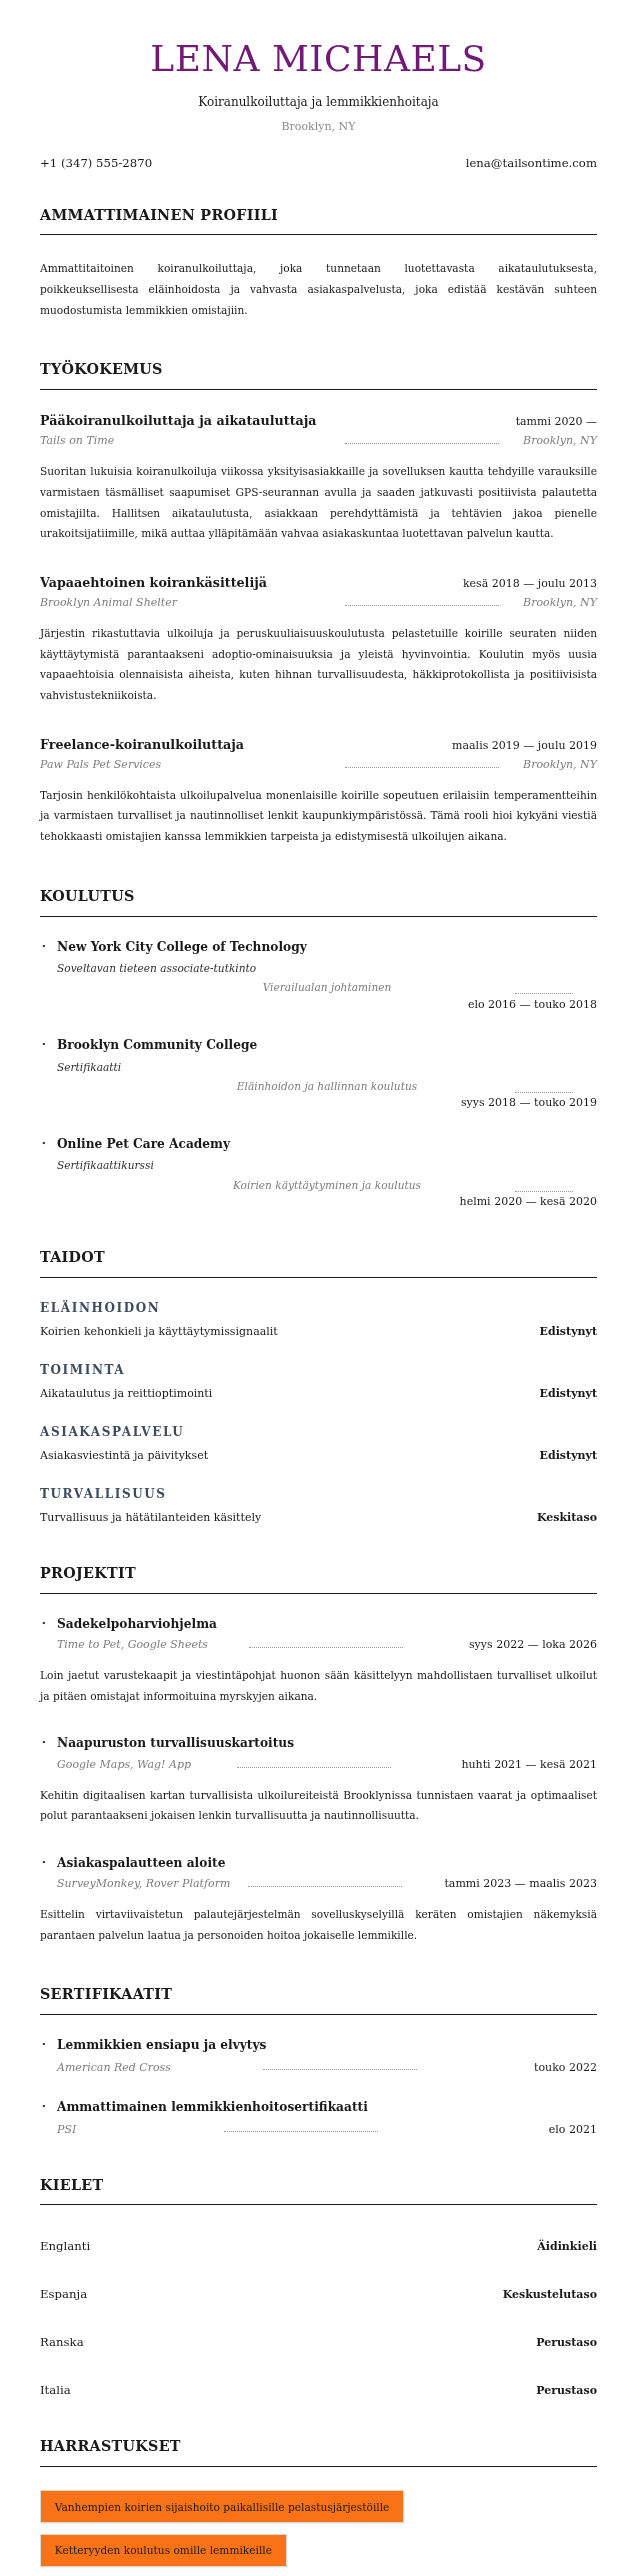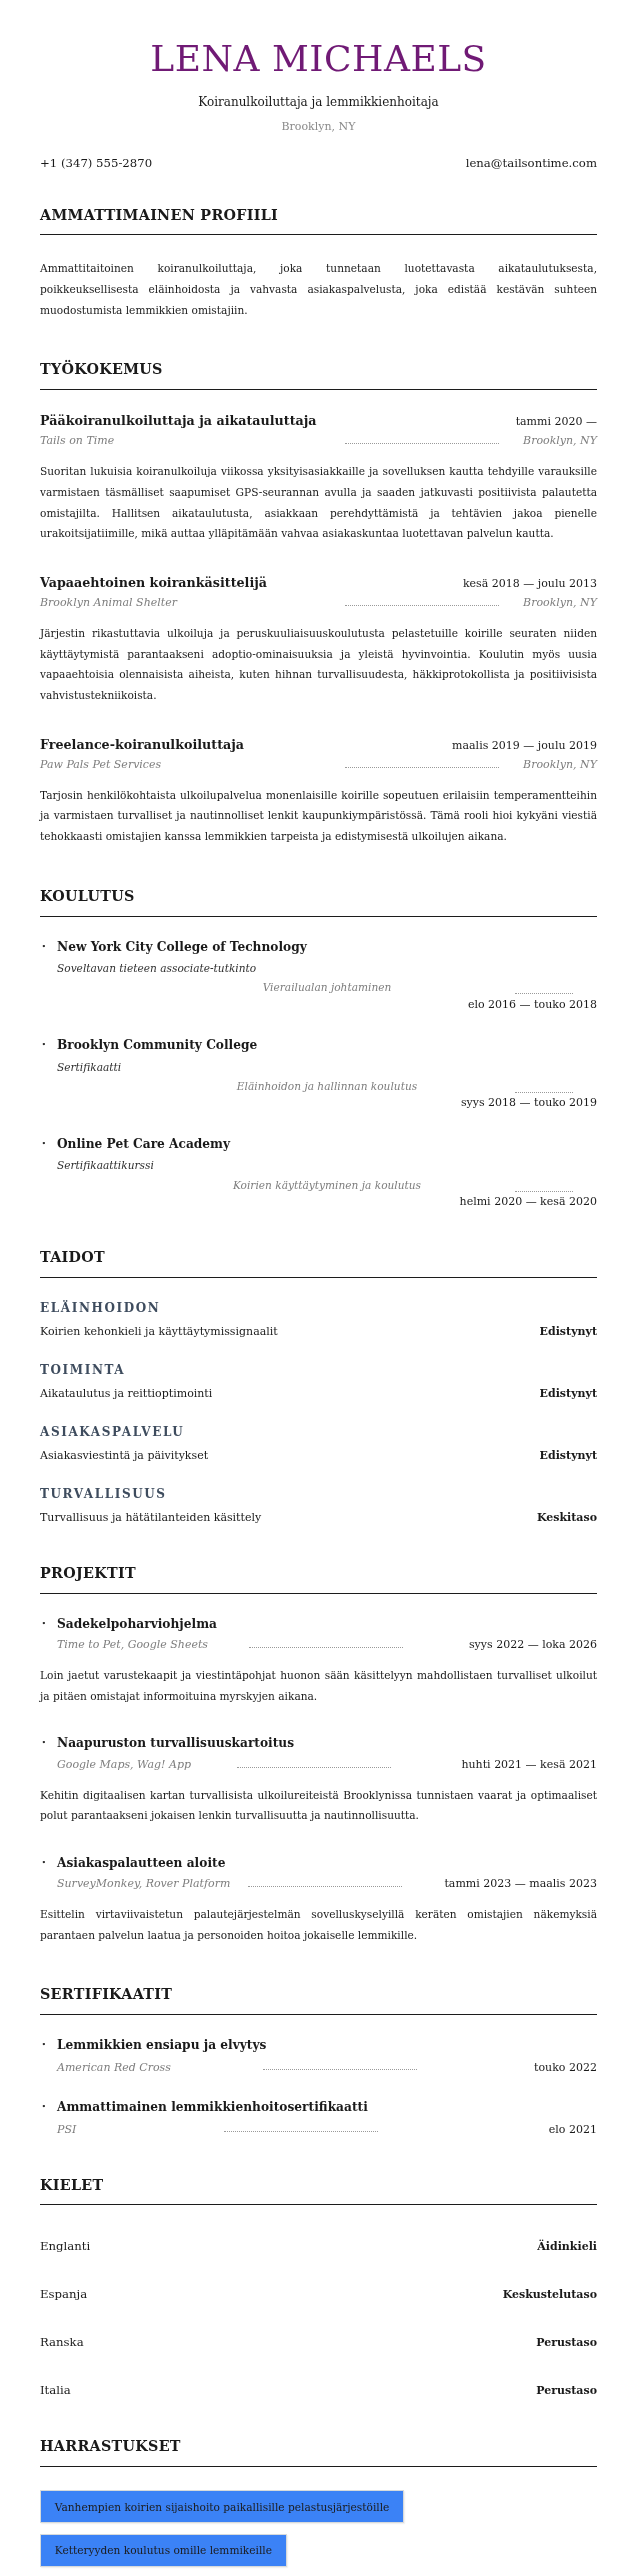--- a/index.html
+++ b/index.html
@@ -93,21 +93,21 @@
   .cert { margin-bottom: 26.5px; }
   .cert:last-child { margin-bottom: 0; }
   .cert .sub-row { margin-top: 8.5px; font-size: 11px; }
 
   
   .lang-row { font-size: 11.7px; margin-bottom: 17px; margin-top: 34px; }
   .lang-row:last-child { margin-bottom: 0; }
 
   
   .tag {
-    display: table; background: #3b82f6; border: 0.5px solid #d7dadb;
+    display: table; background: #f97316; border: 0.5px solid #d7dadb;
     box-shadow: 0.5px 0.5px 1.1px rgba(0,0,0,0.07);
     padding: 9.5px 13.8px; font-size: 10.6px; margin-bottom: 10.6px; color: #1c1c1c;
   }
   .tag:last-child { margin-bottom: 0; border-radius: 10px; }
 
   
   .ref-note { text-align: center; font-style: italic; color: #8a8a8a; font-size: 11px; margin-top: 4.2px; }
 </style>
 </head>
 <body>

